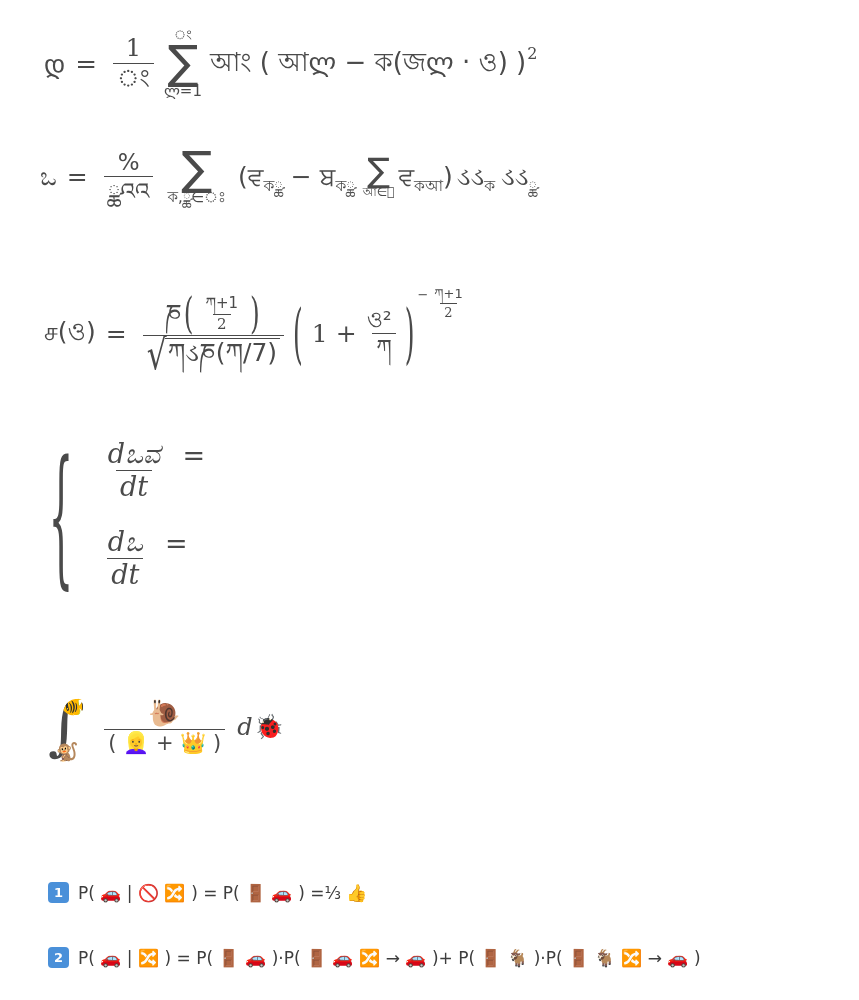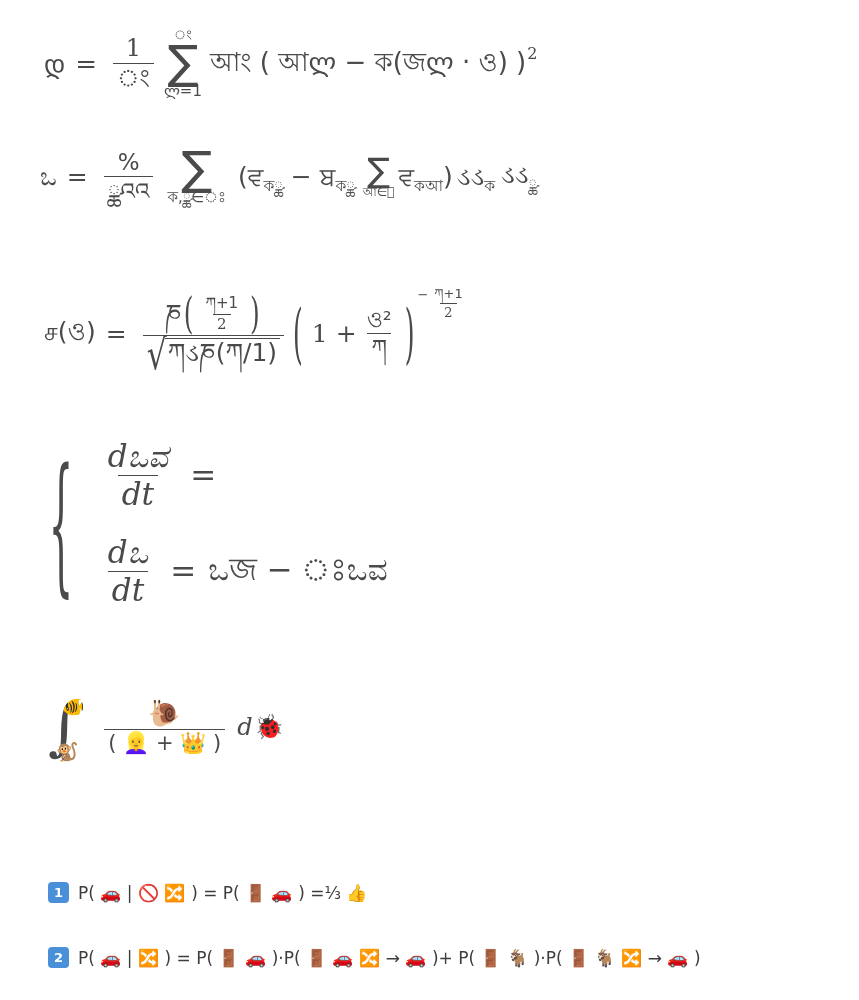--- a/index.html
+++ b/index.html
@@ -136,22 +136,22 @@
     display: flex;
     align-items: center;
   }
   .system-rows {
     display: flex;
     flex-direction: column;
     gap: 26px;
   }
   .sysrow {
     display: flex;
-    align-items: center;
-    font-size: 31px;
+    align-items: flex-start;
+    font-size: 27px;
   }
 
   
   .integral {
     font-size: 62px;
     font-family: "DejaVu Serif", serif;
     line-height: 0.8;
     display: inline-block;
   }
 
@@ -220,46 +220,46 @@
     <span class="sym" style="margin-left:8px;">(</span>
     <span class="sym">ਵ<span class="sub">কྪ</span></span>
     <span style="margin:0 8px;">−</span>
     <span class="sym">ਬ<span class="sub">কྪ</span></span>
     <span class="bigop" style="margin-left:8px;">
       <span class="op sym" style="font-size:34px;">∑</span>
       <span class="lim-bot sym" style="font-size:12px;">আ∈ঃ</span>
     </span>
     <span class="sym" style="margin-left:0;">ਵ<span class="sub">কআ</span>)</span>
     <span class="sym" style="margin-left:4px;">ડડ<span class="sub">ক</span></span>
-    <span class="sym" style="margin-left:6px;font-family:Liberation Mono, monospace;">ડડ<span class="sub">ྪ</span></span>
+    <span class="sym" style="margin-left:6px;">ડડ<span class="sub">ྪ</span></span>
   </div>
 
   <div class="eq" style="left:44px; top:296px; font-size:25px;">
     <span class="sym">ச(ও)</span>
     <span style="margin:0 10px;">=</span>
     <span class="frac">
       <span class="num" style="display:flex; align-items:center;">
         <span class="sym">ཎ</span>
         <span class="medparen">(</span>
         <span class="frac" style="font-size:15px;">
           <span class="num sym">ཀ+1</span>
           <span class="den">2</span>
         </span>
         <span class="medparen">)</span>
       </span>
       <span class="den">
         <span class="sqrt">
           <span class="rad sym">√</span>
-          <span class="radicand sym">ཀડཎ(ཀ/1)</span>
+          <span class="radicand sym">ཀડཎ(ཀ/7)</span>
         </span>
       </span>
     </span>
     <span class="bigparen">(</span>
     <span style="margin-left:6px;">1 +</span>
-    <span class="frac" style="font-size:22px;">
+    <span class="frac" style="font-size:22px;align-items:flex-end;">
       <span class="num sym">ও²</span>
       <span class="den sym">ཀ</span>
     </span>
     <span class="bigparen">)</span>
     <span style="display:inline-flex; align-items:flex-start; position:relative; top:-30px; font-size:13px;">
       <span style="margin-right:2px;">−</span>
       <span class="frac" style="font-size:13px; margin:0;">
         <span class="num sym">ཀ+1</span>
         <span class="den">2</span>
       </span>
@@ -278,21 +278,20 @@
           </span>
           <span style="margin:0 12px;">=</span>
         </div>
 
         <div class="sysrow">
           <span class="frac">
             <span class="num it sym">dಒ</span>
             <span class="den it">dt</span>
           </span>
           <span style="margin:0 12px;">=</span>
-          <span class="sym">ಒজ − ঃಒವ</span>
         </div>
 
       </div>
     </div>
   </div>
 
   <div class="eq" style="left:48px; top:700px; font-size:24px;">
     <span style="display:inline-flex; align-items:center; position:relative;">
       <span class="integral">∫</span>
       <span class="emoji" style="font-size:18px; position:absolute; left:14px; top:-6px;">🐠</span>

